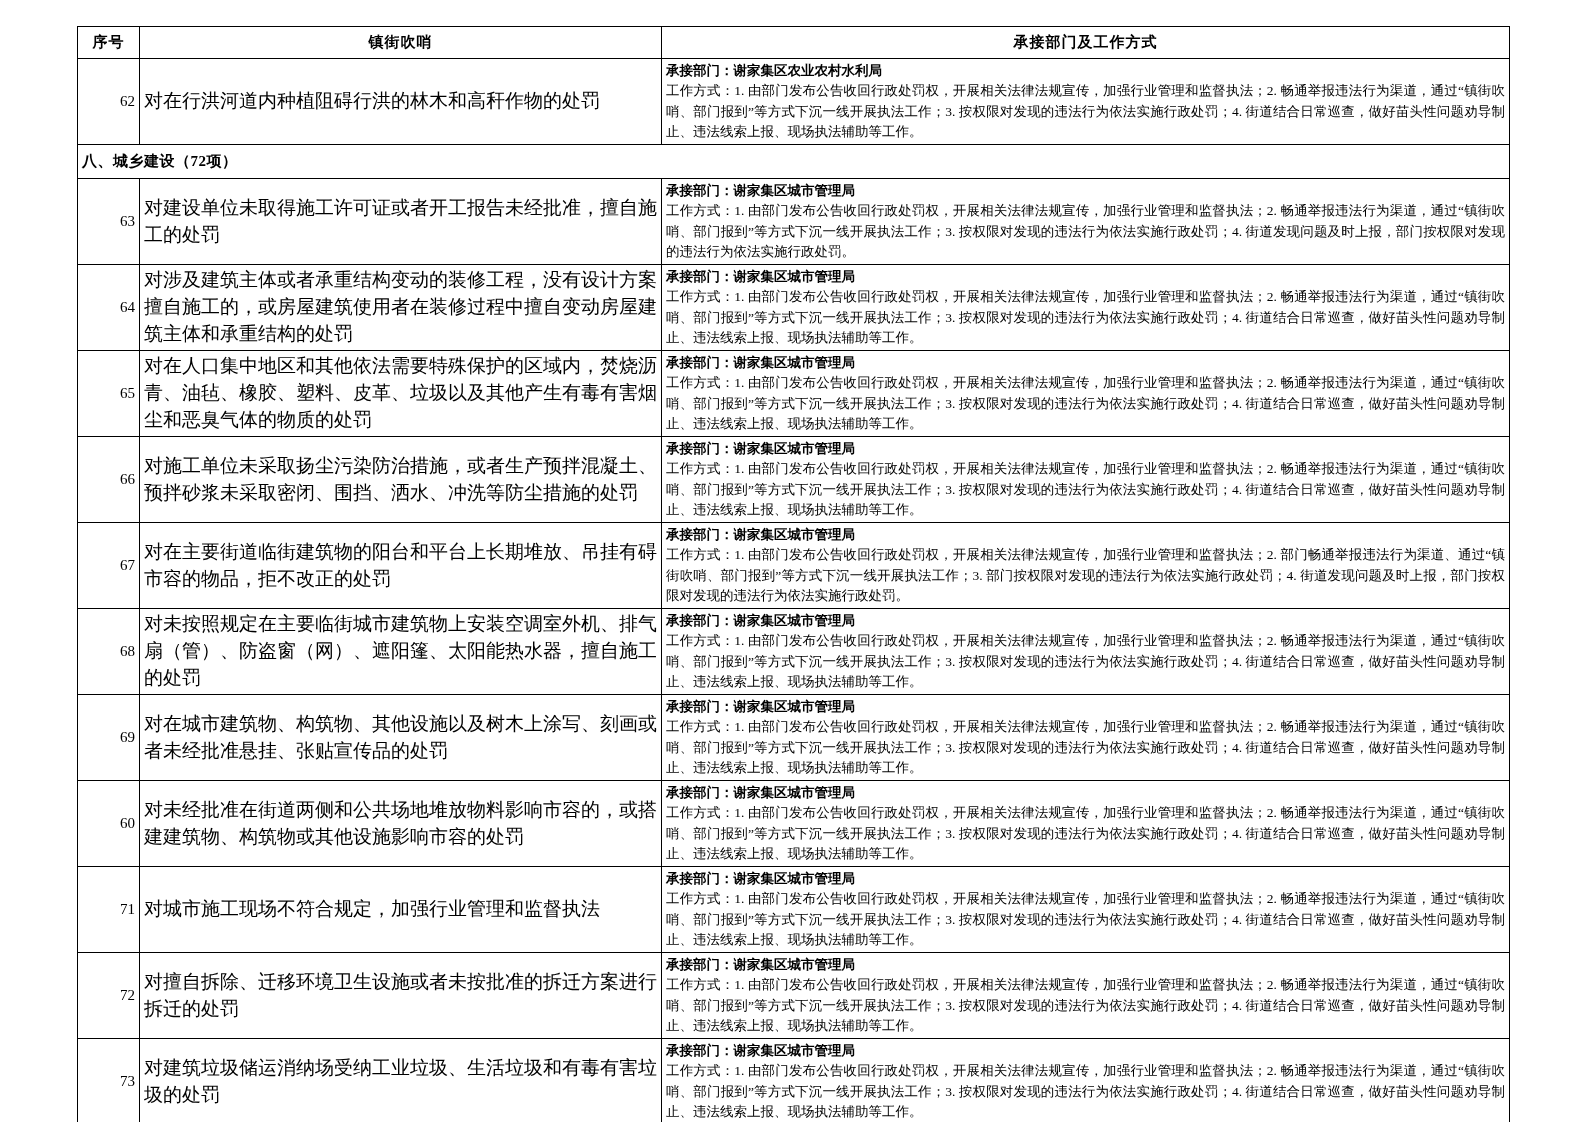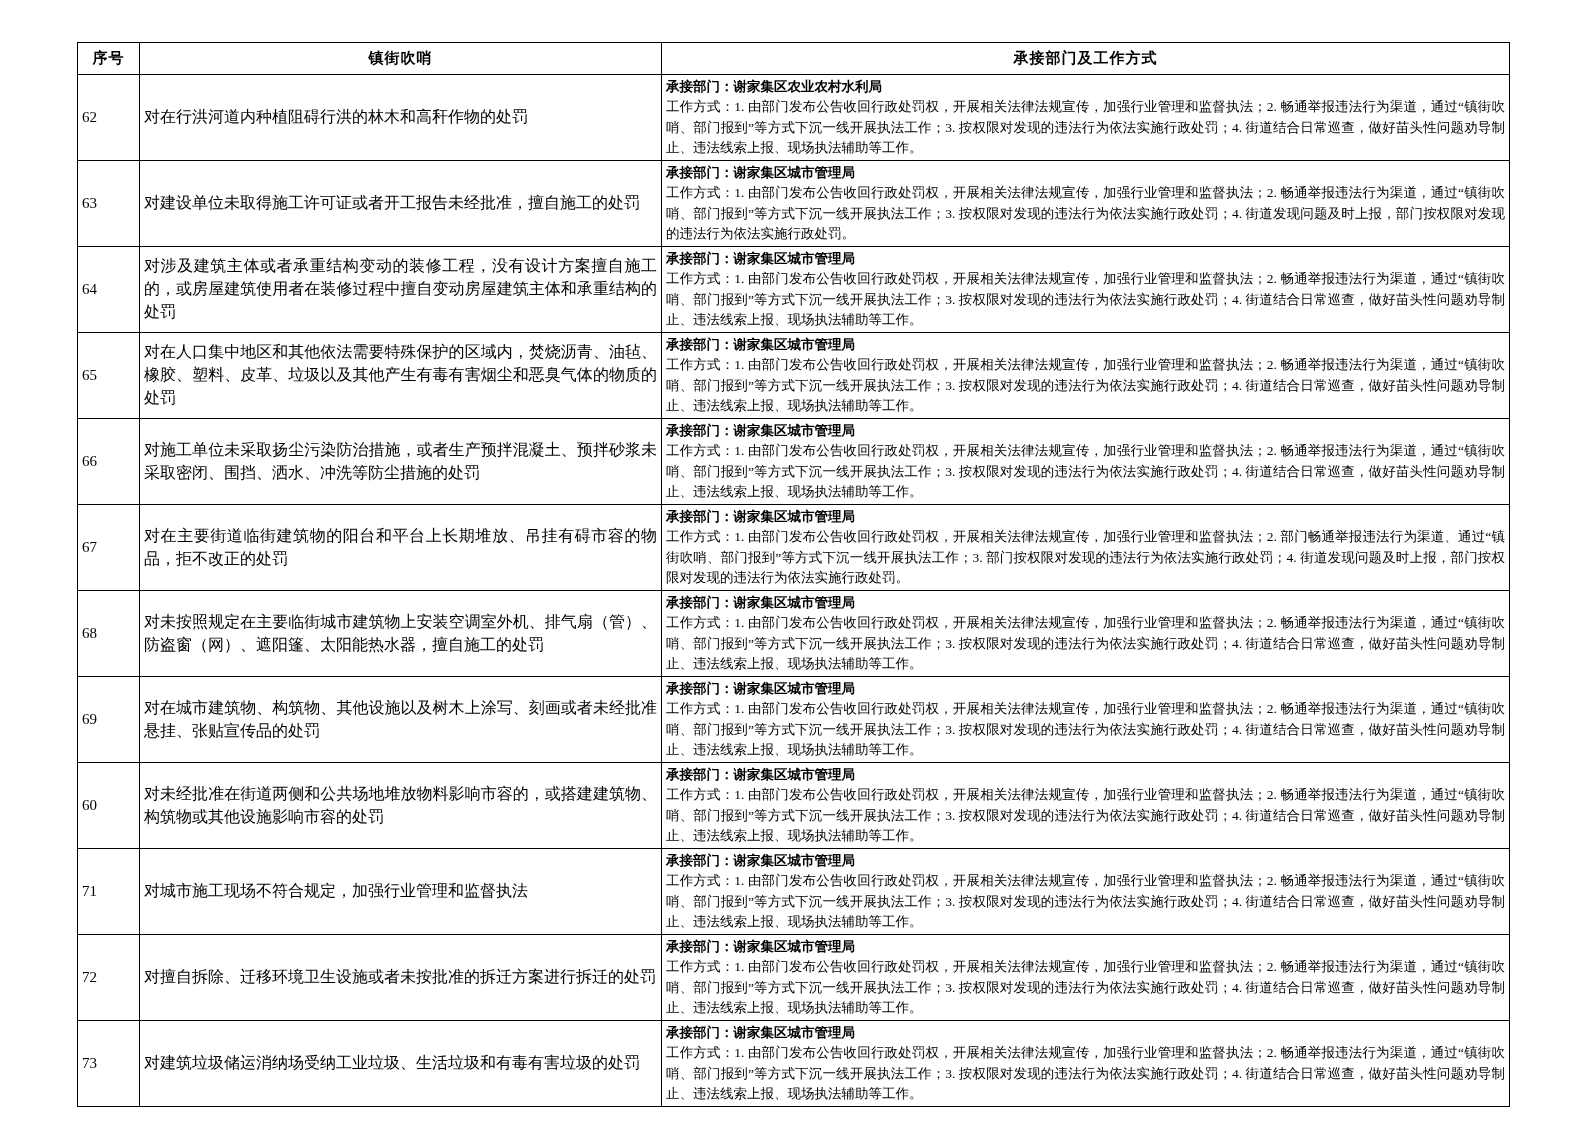--- a/index.html
+++ b/index.html
@@ -12,21 +12,21 @@
     height: 1122px;
     font-family: "Liberation Serif", "DejaVu Serif", serif;
     color: #000000;
     overflow: hidden;
   }
   .page {
     position: relative;
     width: 1587px;
     height: 1122px;
     box-sizing: border-box;
-    padding: 42px 28px 0 28px;
+    padding: 26px 28px 0 28px;
   }
   table.doc-table {
     border-collapse: collapse;
     table-layout: fixed;
     width: 1432px;
     margin: 0 auto;
   }
   table.doc-table td, table.doc-table th {
     border: 1px solid #000000;
     vertical-align: middle;
@@ -38,25 +38,25 @@
   .col-dept { width: 848px; }
 
   thead td {
     text-align: center;
     font-weight: bold;
     font-size: 15px;
     height: 32px;
     letter-spacing: 1px;
   }
   .cell-no {
-    text-align: left;
+    text-align: right;
     font-size: 15px;
   }
   .cell-name {
-    font-size: 16px;
+    font-size: 19px;
     line-height: 1.42;
     padding-left: 8px;
     padding-right: 6px;
     text-align: justify;
     text-justify: inter-ideograph;
   }
   .cell-dept {
     font-size: 13.5px;
     line-height: 1.5;
     padding-left: 8px;
@@ -111,20 +111,23 @@
     </thead>
     <tbody id="table-body">
         <tr>
           <td class="cell-no">62</td>
           <td class="cell-name">对在行洪河道内种植阻碍行洪的林木和高秆作物的处罚</td>
           <td class="cell-dept">
             <div class="dept-line"><span class="label">承接部门：</span><span>谢家集区农业农村水利局</span></div>
             <div class="dept-indent"><span class="label">工作方式：</span><span>1. 由部门发布公告收回行政处罚权，开展相关法律法规宣传，加强行业管理和监督执法；2. 畅通举报违法行为渠道，通过“镇街吹哨、部门报到”等方式下沉一线开展执法工作；3. 按权限对发现的违法行为依法实施行政处罚；4. 街道结合日常巡查，做好苗头性问题劝导制止、违法线索上报、现场执法辅助等工作。</span></div>
           </td>
         </tr>
+        <tr class="section-row">
+          <td colspan="3">八、城乡建设（72项）</td>
+        </tr>
         <tr>
           <td class="cell-no">63</td>
           <td class="cell-name">对建设单位未取得施工许可证或者开工报告未经批准，擅自施工的处罚</td>
           <td class="cell-dept">
             <div class="dept-line"><span class="label">承接部门：</span><span>谢家集区城市管理局</span></div>
             <div class="dept-indent"><span class="label">工作方式：</span><span>1. 由部门发布公告收回行政处罚权，开展相关法律法规宣传，加强行业管理和监督执法；2. 畅通举报违法行为渠道，通过“镇街吹哨、部门报到”等方式下沉一线开展执法工作；3. 按权限对发现的违法行为依法实施行政处罚；4. 街道发现问题及时上报，部门按权限对发现的违法行为依法实施行政处罚。</span></div>
           </td>
         </tr>
         <tr>
           <td class="cell-no">64</td>

